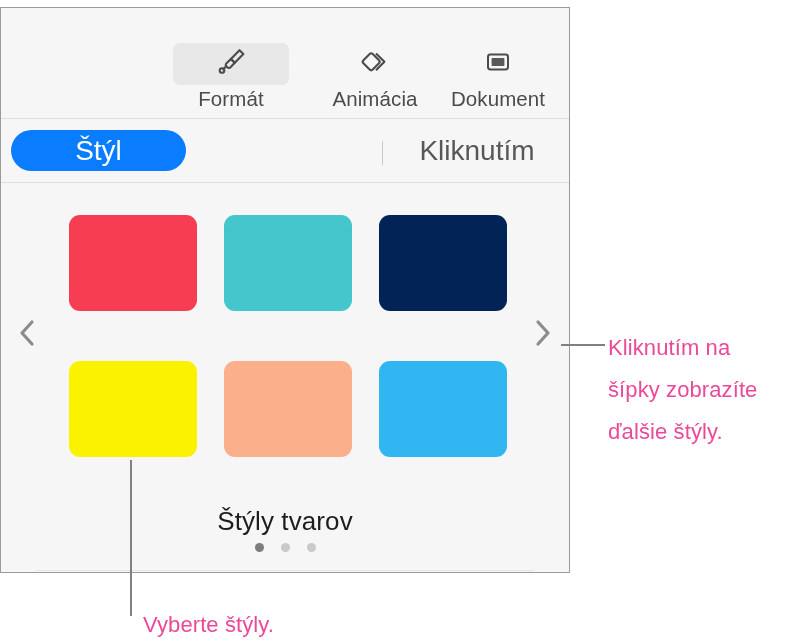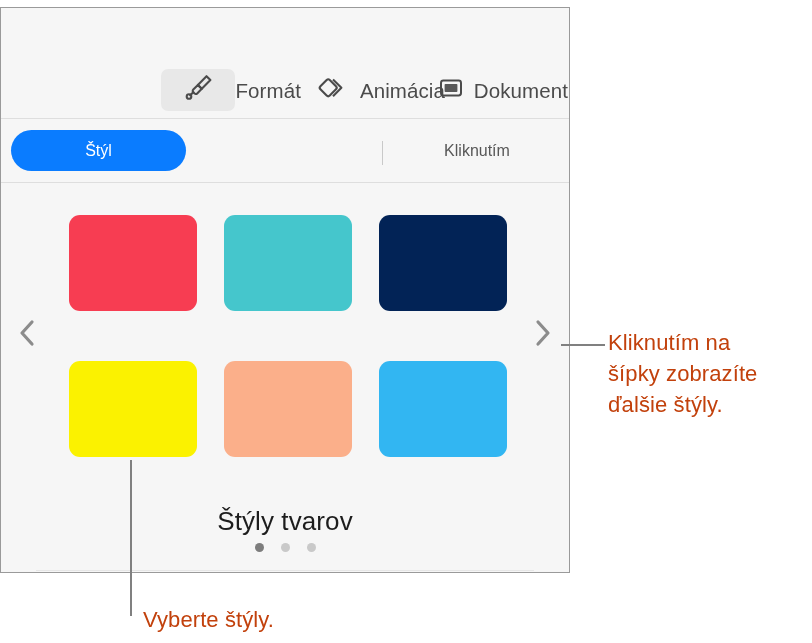--- a/index.html
+++ b/index.html
@@ -38,21 +38,21 @@
     top: 0;
     right: 0;
     height: 111px;
     border-bottom: 1px solid #dedede;
     box-sizing: border-box;
   }
   .tool-item {
     position: absolute;
     bottom: 6px;
     display: flex;
-    flex-direction: row;
+    flex-direction: column;
     align-items: center;
     width: 140px;
     cursor: default;
   }
   .tool-icon-box {
     width: 116px;
     height: 42px;
     border-radius: 7px;
     display: flex;
     align-items: center;
@@ -79,21 +79,21 @@
     border-bottom: 1px solid #dedede;
     box-sizing: border-box;
   }
   .tab {
     position: absolute;
     top: 11px;
     height: 41px;
     display: flex;
     align-items: center;
     justify-content: center;
-    font-size: 16px;
+    font-size: 28px;
     color: #585858;
     border-radius: 20.5px;
     box-sizing: border-box;
     cursor: default;
   }
   .tab.active {
     background: #0a7cff;
     color: #ffffff;
   }
   .tab-sep {
@@ -164,22 +164,22 @@
   }
 
   
   .callout-line {
     position: absolute;
     background: #808080;
   }
   .callout-text {
     position: absolute;
     font-size: 22px;
-    line-height: 31px;
-    color: #c2410c;
+    line-height: 42px;
+    color: #ec4899;
     letter-spacing: 0.1px;
     white-space: pre-line;
   }
 </style>
 </head>
 <body>
 
 <div class="panel">
 
   <div class="toolbar">

